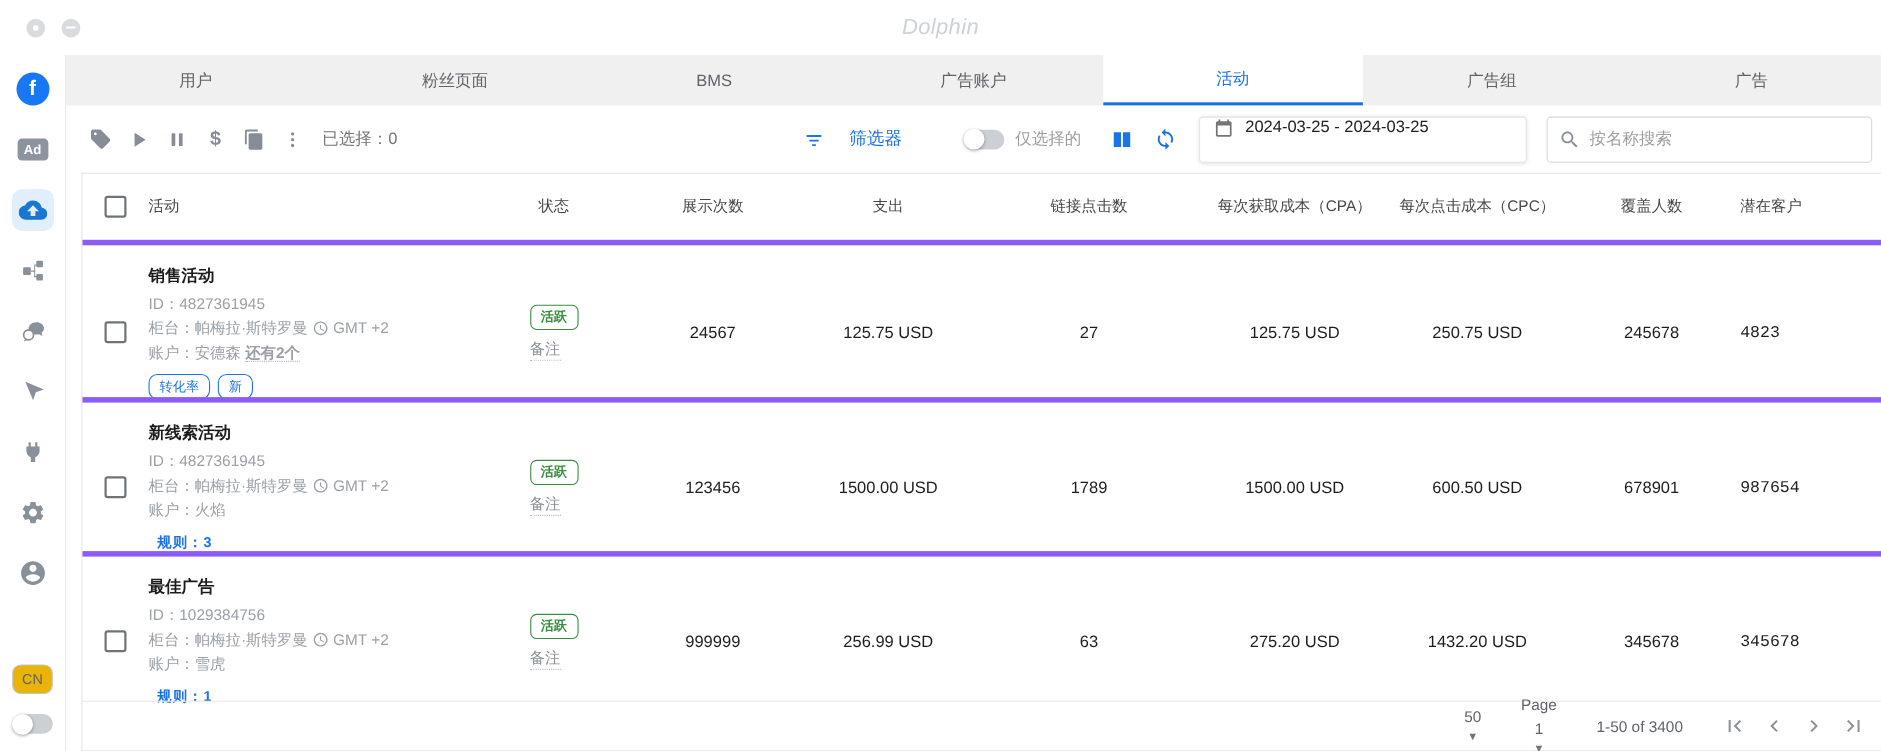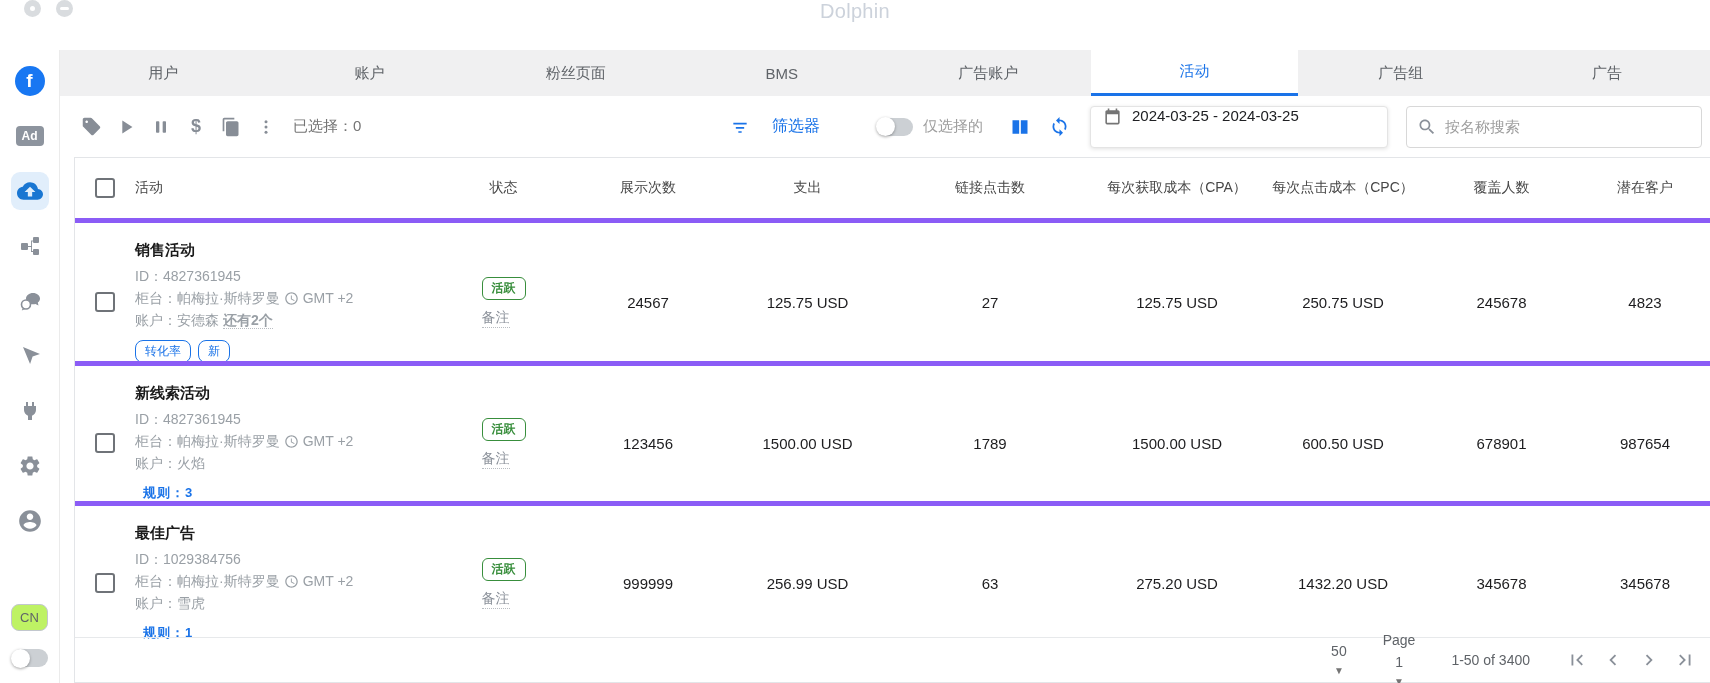--- a/index.html
+++ b/index.html
@@ -1,36 +1,36 @@
 <!DOCTYPE html>
 <html><head>
 <meta charset="utf-8">
 <style>
   * { margin:0; padding:0; box-sizing:border-box; }
   html,body { width:1710px; height:683px; overflow:hidden; background:#fff;
     font-family:"Liberation Sans","DejaVu Sans",sans-serif; color:#1d1d1f; }
 
-  .titlebar { height:50px; display:flex; align-items:flex-start; position:relative; background:#fff; }
+  .titlebar { height:50px; display:flex; align-items:center; position:relative; background:#fff;font-style:italic; }
   .win-dots { display:flex; gap:15px; margin-left:24px; }
   .win-dot { width:17px; height:17px; border-radius:50%; background:#d9dcdf; display:flex; align-items:center; justify-content:center; }
   .win-dot .inner-dot { width:5px; height:5px; border-radius:50%; background:#fff; }
   .win-dot .inner-dash { width:9px; height:2.5px; border-radius:2px; background:#fff; }
   .app-title { position:absolute; left:0; right:0; text-align:center; font-size:20px; color:#ccd2db; letter-spacing:.3px; }
 
   .body-wrap { display:flex; height:633px; }
 
   .sidebar { width:60px; border-right:1px solid #ebebeb; display:flex; flex-direction:column; align-items:center; padding:12px 0 16px; gap:17px; background:#fff; }
   .side-item { width:38px; height:38px; display:flex; align-items:center; justify-content:center; border-radius:9px; cursor:pointer; }
   .side-item svg { fill:#8a9099; }
   .side-item.active { background:#e1eefb; }
   .side-item.active svg { fill:#1976d2; }
   .fb-circle { width:30px; height:30px; border-radius:50%; background:#1877f2; color:#fff; font-weight:bold; font-size:19px; display:flex; align-items:center; justify-content:center; }
   .ad-badge { background:#8d949e; color:#fff; font-size:12px; font-weight:bold; border-radius:4px; padding:3px 6px; }
   .side-bottom { margin-top:auto; display:flex; flex-direction:column; align-items:center; gap:18px; }
-  .lang-btn { border:1px solid #c2c7ce; border-radius:8px; color:#5f6368; font-size:13px; padding:5px 8px; background:#bef264; cursor:pointer; }
+  .lang-btn { border:1px solid #c2c7ce; border-radius:8px; color:#5f6368; font-size:13px; padding:5px 8px; background:#eab308; cursor:pointer; }
   .toggle { width:36px; height:18px; border-radius:9px; background:#ccd0d4; position:relative; cursor:pointer; }
   .toggle .knob { width:19px; height:19px; border-radius:50%; background:#fff; position:absolute; left:-1px; top:-0.5px; box-shadow:0 1px 3px rgba(0,0,0,.35); }
 
   .main { flex:1; display:flex; flex-direction:column; min-width:0; }
 
   .tabbar { height:46px; background:#f0f0f1; display:flex; }
   .tab { flex:1; display:flex; align-items:center; justify-content:center; font-size:15px; color:#5f6368; cursor:pointer; }
   .tab.active { background:#fff; color:#1a73e8; border-bottom:3px solid #1a73e8; }
 
   .toolbar { height:61px; display:flex; align-items:center; padding:0 8px 0 20px; background:#fff; }
@@ -50,21 +50,21 @@
   .date-text { font-size:15px; color:#202124; }
   .search-box { width:296px; height:42px; background:#fff; border:1px solid #d8d8d8; border-radius:4px; display:flex; align-items:center; padding:0 10px; gap:8px; }
   .search-box svg { fill:#8a9099; flex:none; }
   .search-box input { border:none; outline:none; font-size:15px; flex:1; min-width:0; font-family:inherit; color:#8b5cf6; }
   .search-box input::placeholder { color:#9e9e9e; }
 
   .table { margin-left:14px; border:1px solid #e3e5e8; border-right:none; flex:1; display:flex; flex-direction:column; min-height:0; }
   .trow { display:grid; grid-template-columns:44px 316px 137px 152px 167px 198px 176px 156px 161px minmax(0,1fr); align-items:center; }
   .thead { min-height:60px; font-size:14px; color:#474747; }
   .cell-center { text-align:center; }
-  .cell-last { text-align:center; padding-right:2px; white-space:nowrap; overflow:hidden; }
+  .cell-last { text-align:left; padding-right:2px; white-space:nowrap; overflow:hidden;font-family:Liberation Mono, monospace; }
   .cb-cell { display:flex; justify-content:flex-end; padding-right:4px; }
   .checkbox { width:20px; height:20px; border:2px solid #6f7378; border-radius:3px; background:#fff; cursor:pointer; }
   .data-row { border-top:5px solid #8b5cf6; padding:18px 0; }
   .row-1 { min-height:143px; } .row-2 { min-height:140px; } .row-3 { min-height:130px; }
   .num { font-size:15px; color:#1d1d1f; }
   .info-cell { padding-left:16px; }
   .camp-name { font-size:15px; font-weight:600; color:#1b1b1b; margin-bottom:5px; }
   .meta { font-size:14px; color:#9aa0a6; line-height:22px; }
   .meta-inline { display:flex; align-items:center; gap:4px; }
   .meta-inline svg { fill:#9aa0a6; }
@@ -153,21 +153,20 @@
       <button class="lang-btn">CN</button>
       <div class="toggle">
           <div class="knob"></div>
         </div>
     </div>
   </aside>
 
   <div class="main">
     <div class="tabbar">
       <div class="tab">用户</div>
-      <div class="tab">账户</div>
       <div class="tab">粉丝页面</div>
       <div class="tab">BMS</div>
       <div class="tab">广告账户</div>
       <div class="tab active">活动</div>
       <div class="tab">广告组</div>
       <div class="tab">广告</div>
     </div>
 
     <div class="toolbar">
       <div class="tool-icons">

